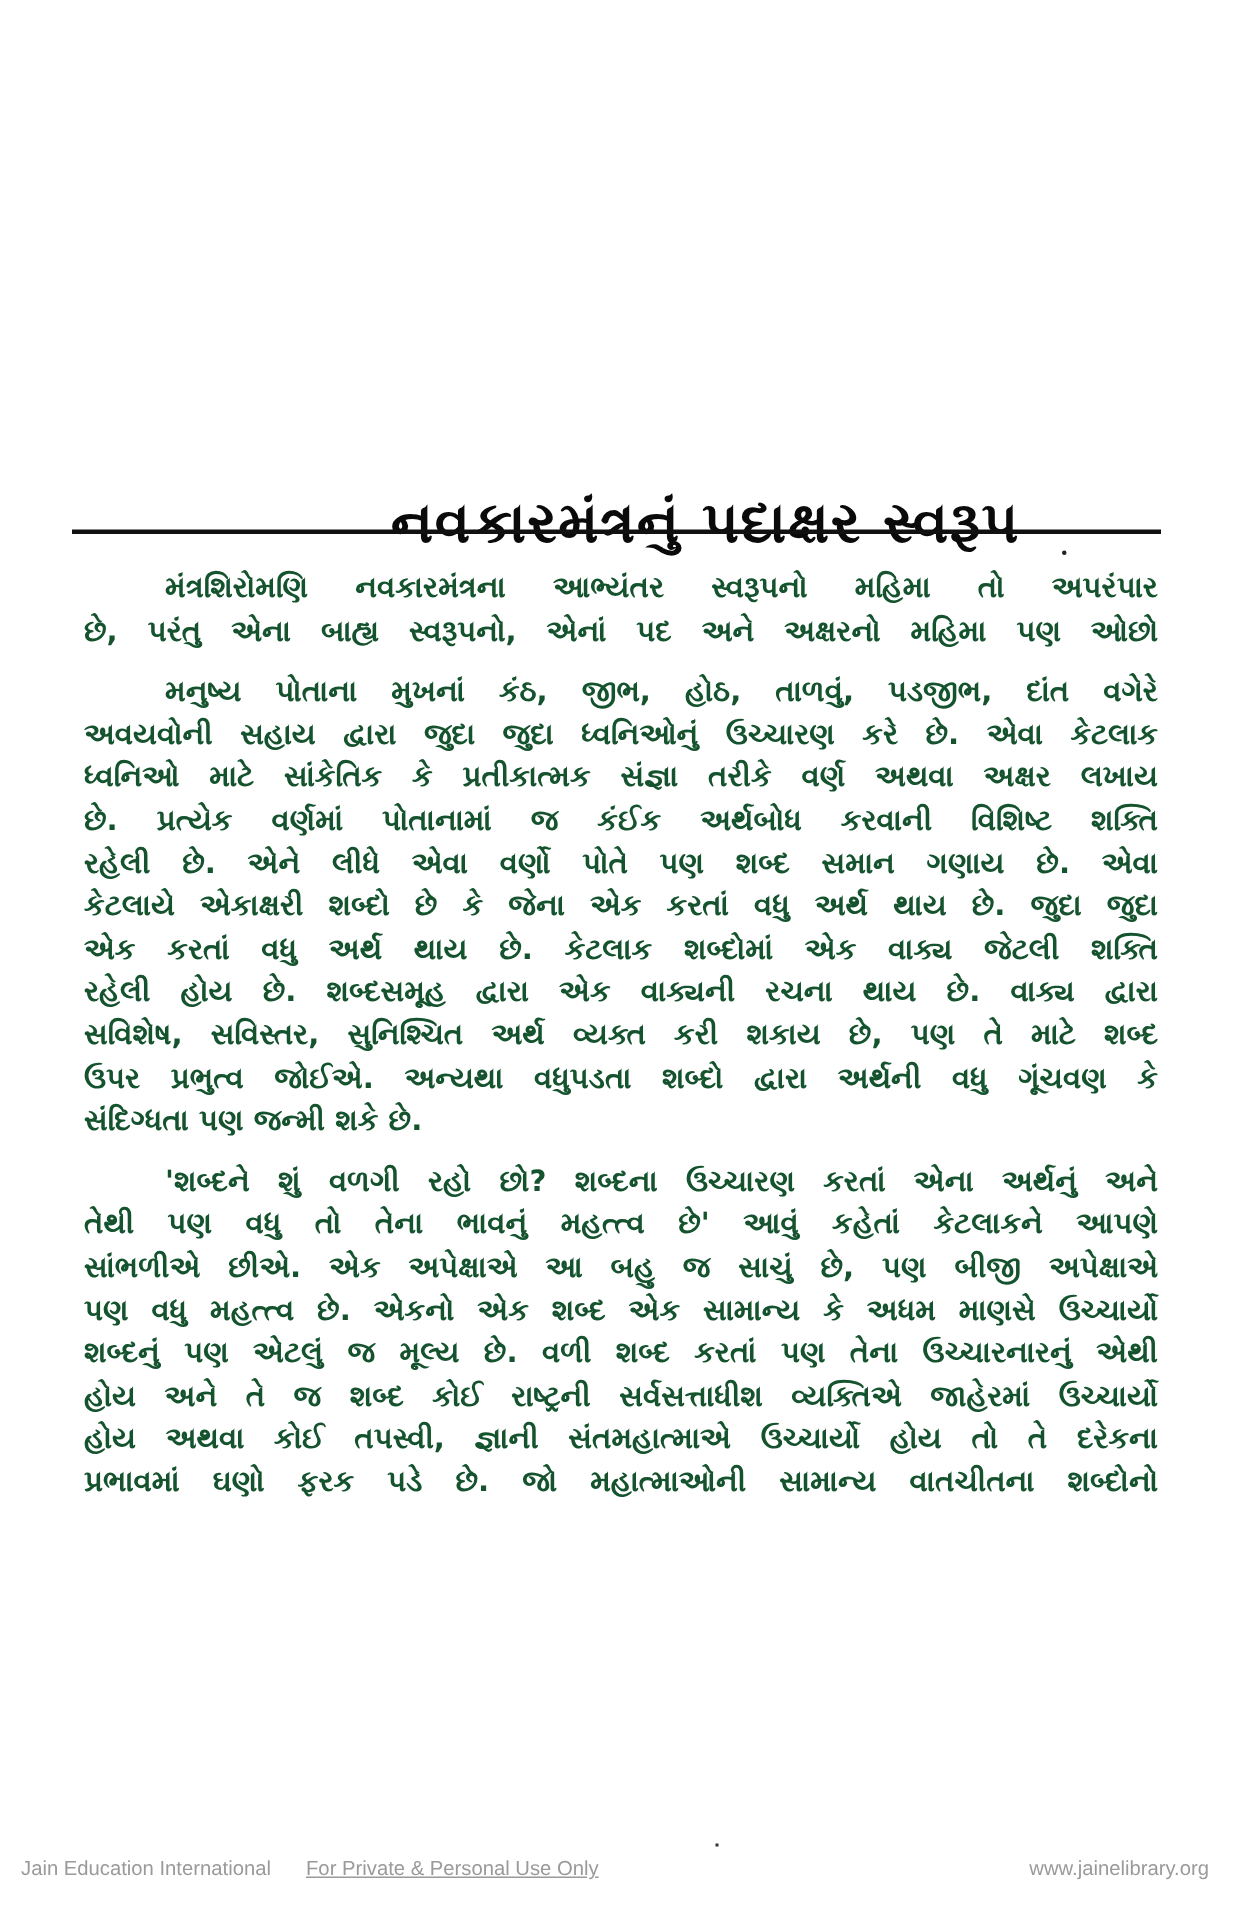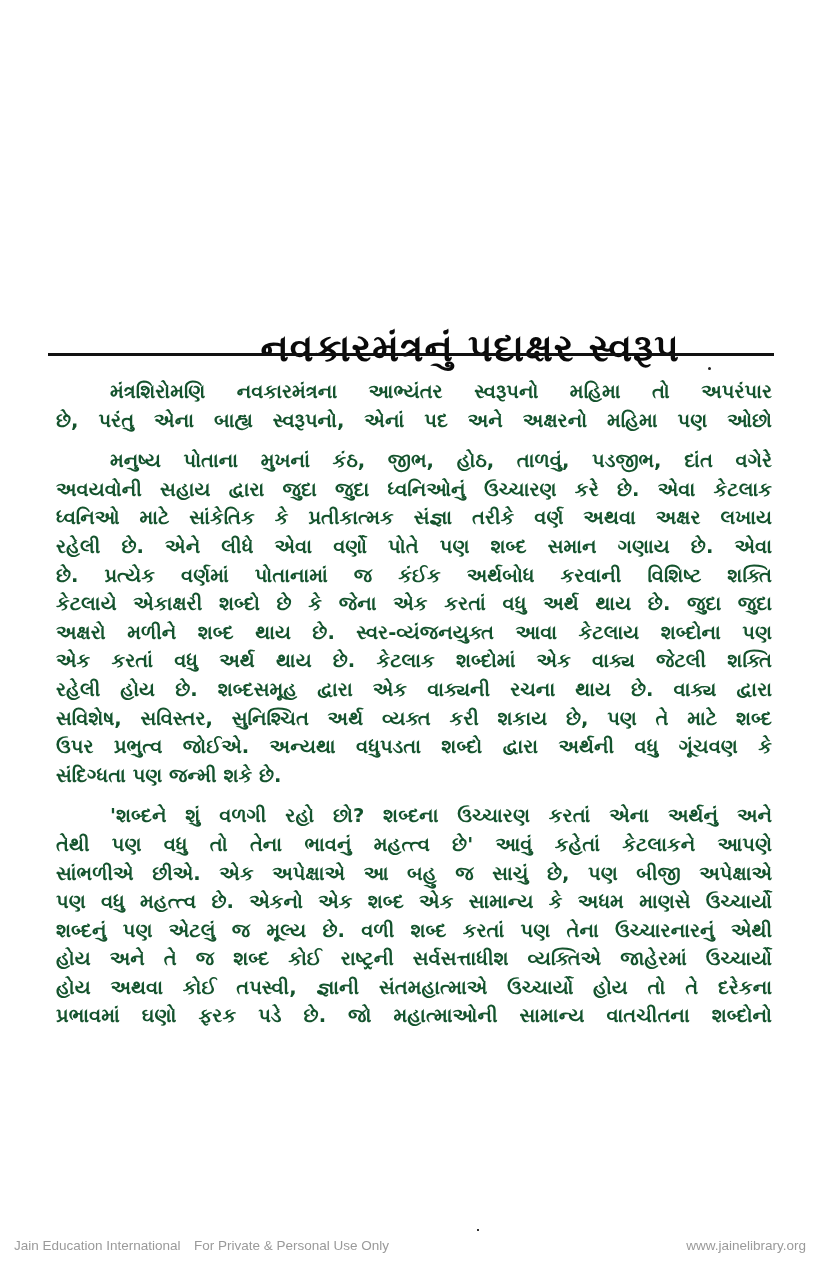--- a/index.html
+++ b/index.html
@@ -77,21 +77,21 @@
       height: 20px;
       font-family: "Liberation Sans", sans-serif;
       font-size: 13.5px;
       color: #9a9a9a;
     }
     .footer span {
       position: absolute;
       top: 0;
     }
     .footer .f-left { left: 14px; }
-    .footer .f-center { left: 194px; }
+    .footer .f-center { left: 204px; text-decoration: underline; }
     .footer .f-right { right: 22px; margin-left: 24px; }
     .footer-dot {
       position: absolute;
       top: 1229px;
       left: 477px;
       width: 2px;
       height: 2px;
       background: #333;
     }
   </style>
@@ -104,24 +104,23 @@
 
 <div class="body-text">
   <p class="para">
     <span class="line indent">મંત્રશિરોમણિ નવકારમંત્રના આભ્યંતર સ્વરૂપનો મહિમા તો અપરંપાર</span>
     <span class="line">છે, પરંતુ એના બાહ્ય સ્વરૂપનો, એનાં પદ અને અક્ષરનો મહિમા પણ ઓછો</span>
   </p>
   <p class="para">
     <span class="line indent">મનુષ્ય પોતાના મુખનાં કંઠ, જીભ, હોઠ, તાળવું, પડજીભ, દાંત વગેરે</span>
     <span class="line">અવયવોની સહાય દ્વારા જુદા જુદા ધ્વનિઓનું ઉચ્ચારણ કરે છે. એવા કેટલાક</span>
     <span class="line">ધ્વનિઓ માટે સાંકેતિક કે પ્રતીકાત્મક સંજ્ઞા તરીકે વર્ણ અથવા અક્ષર લખાય</span>
+    <span class="line">છે. પ્રત્યેક વર્ણમાં પોતાનામાં જ કંઈક અર્થબોધ કરવાની વિશિષ્ટ શક્તિ</span>
     <span class="line">રહેલી છે. એને લીધે એવા વર્ણો પોતે પણ શબ્દ સમાન ગણાય છે. એવા</span>
-    <span class="line">છે. પ્રત્યેક વર્ણમાં પોતાનામાં જ કંઈક અર્થબોધ કરવાની વિશિષ્ટ શક્તિ</span>
     <span class="line">કેટલાયે એકાક્ષરી શબ્દો છે કે જેના એક કરતાં વધુ અર્થ થાય છે. જુદા જુદા</span>
-    <span class="line">અક્ષરો મળીને શબ્દ થાય છે. સ્વર-વ્યંજનયુક્ત આવા કેટલાય શબ્દોના પણ</span>
     <span class="line">એક કરતાં વધુ અર્થ થાય છે. કેટલાક શબ્દોમાં એક વાક્ય જેટલી શક્તિ</span>
     <span class="line">રહેલી હોય છે. શબ્દસમૂહ દ્વારા એક વાક્યની રચના થાય છે. વાક્ય દ્વારા</span>
     <span class="line">સવિશેષ, સવિસ્તર, સુનિશ્ચિત અર્થ વ્યક્ત કરી શકાય છે, પણ તે માટે શબ્દ</span>
     <span class="line">ઉપર પ્રભુત્વ જોઈએ. અન્યથા વધુપડતા શબ્દો દ્વારા અર્થની વધુ ગૂંચવણ કે</span>
     <span class="line last">સંદિગ્ધતા પણ જન્મી શકે છે.</span>
   </p>
   <p class="para">
     <span class="line indent">'શબ્દને શું વળગી રહો છો? શબ્દના ઉચ્ચારણ કરતાં એના અર્થનું અને</span>
     <span class="line">તેથી પણ વધુ તો તેના ભાવનું મહત્ત્વ છે' આવું કહેતાં કેટલાકને આપણે</span>
     <span class="line">સાંભળીએ છીએ. એક અપેક્ષાએ આ બહુ જ સાચું છે, પણ બીજી અપેક્ષાએ</span>

